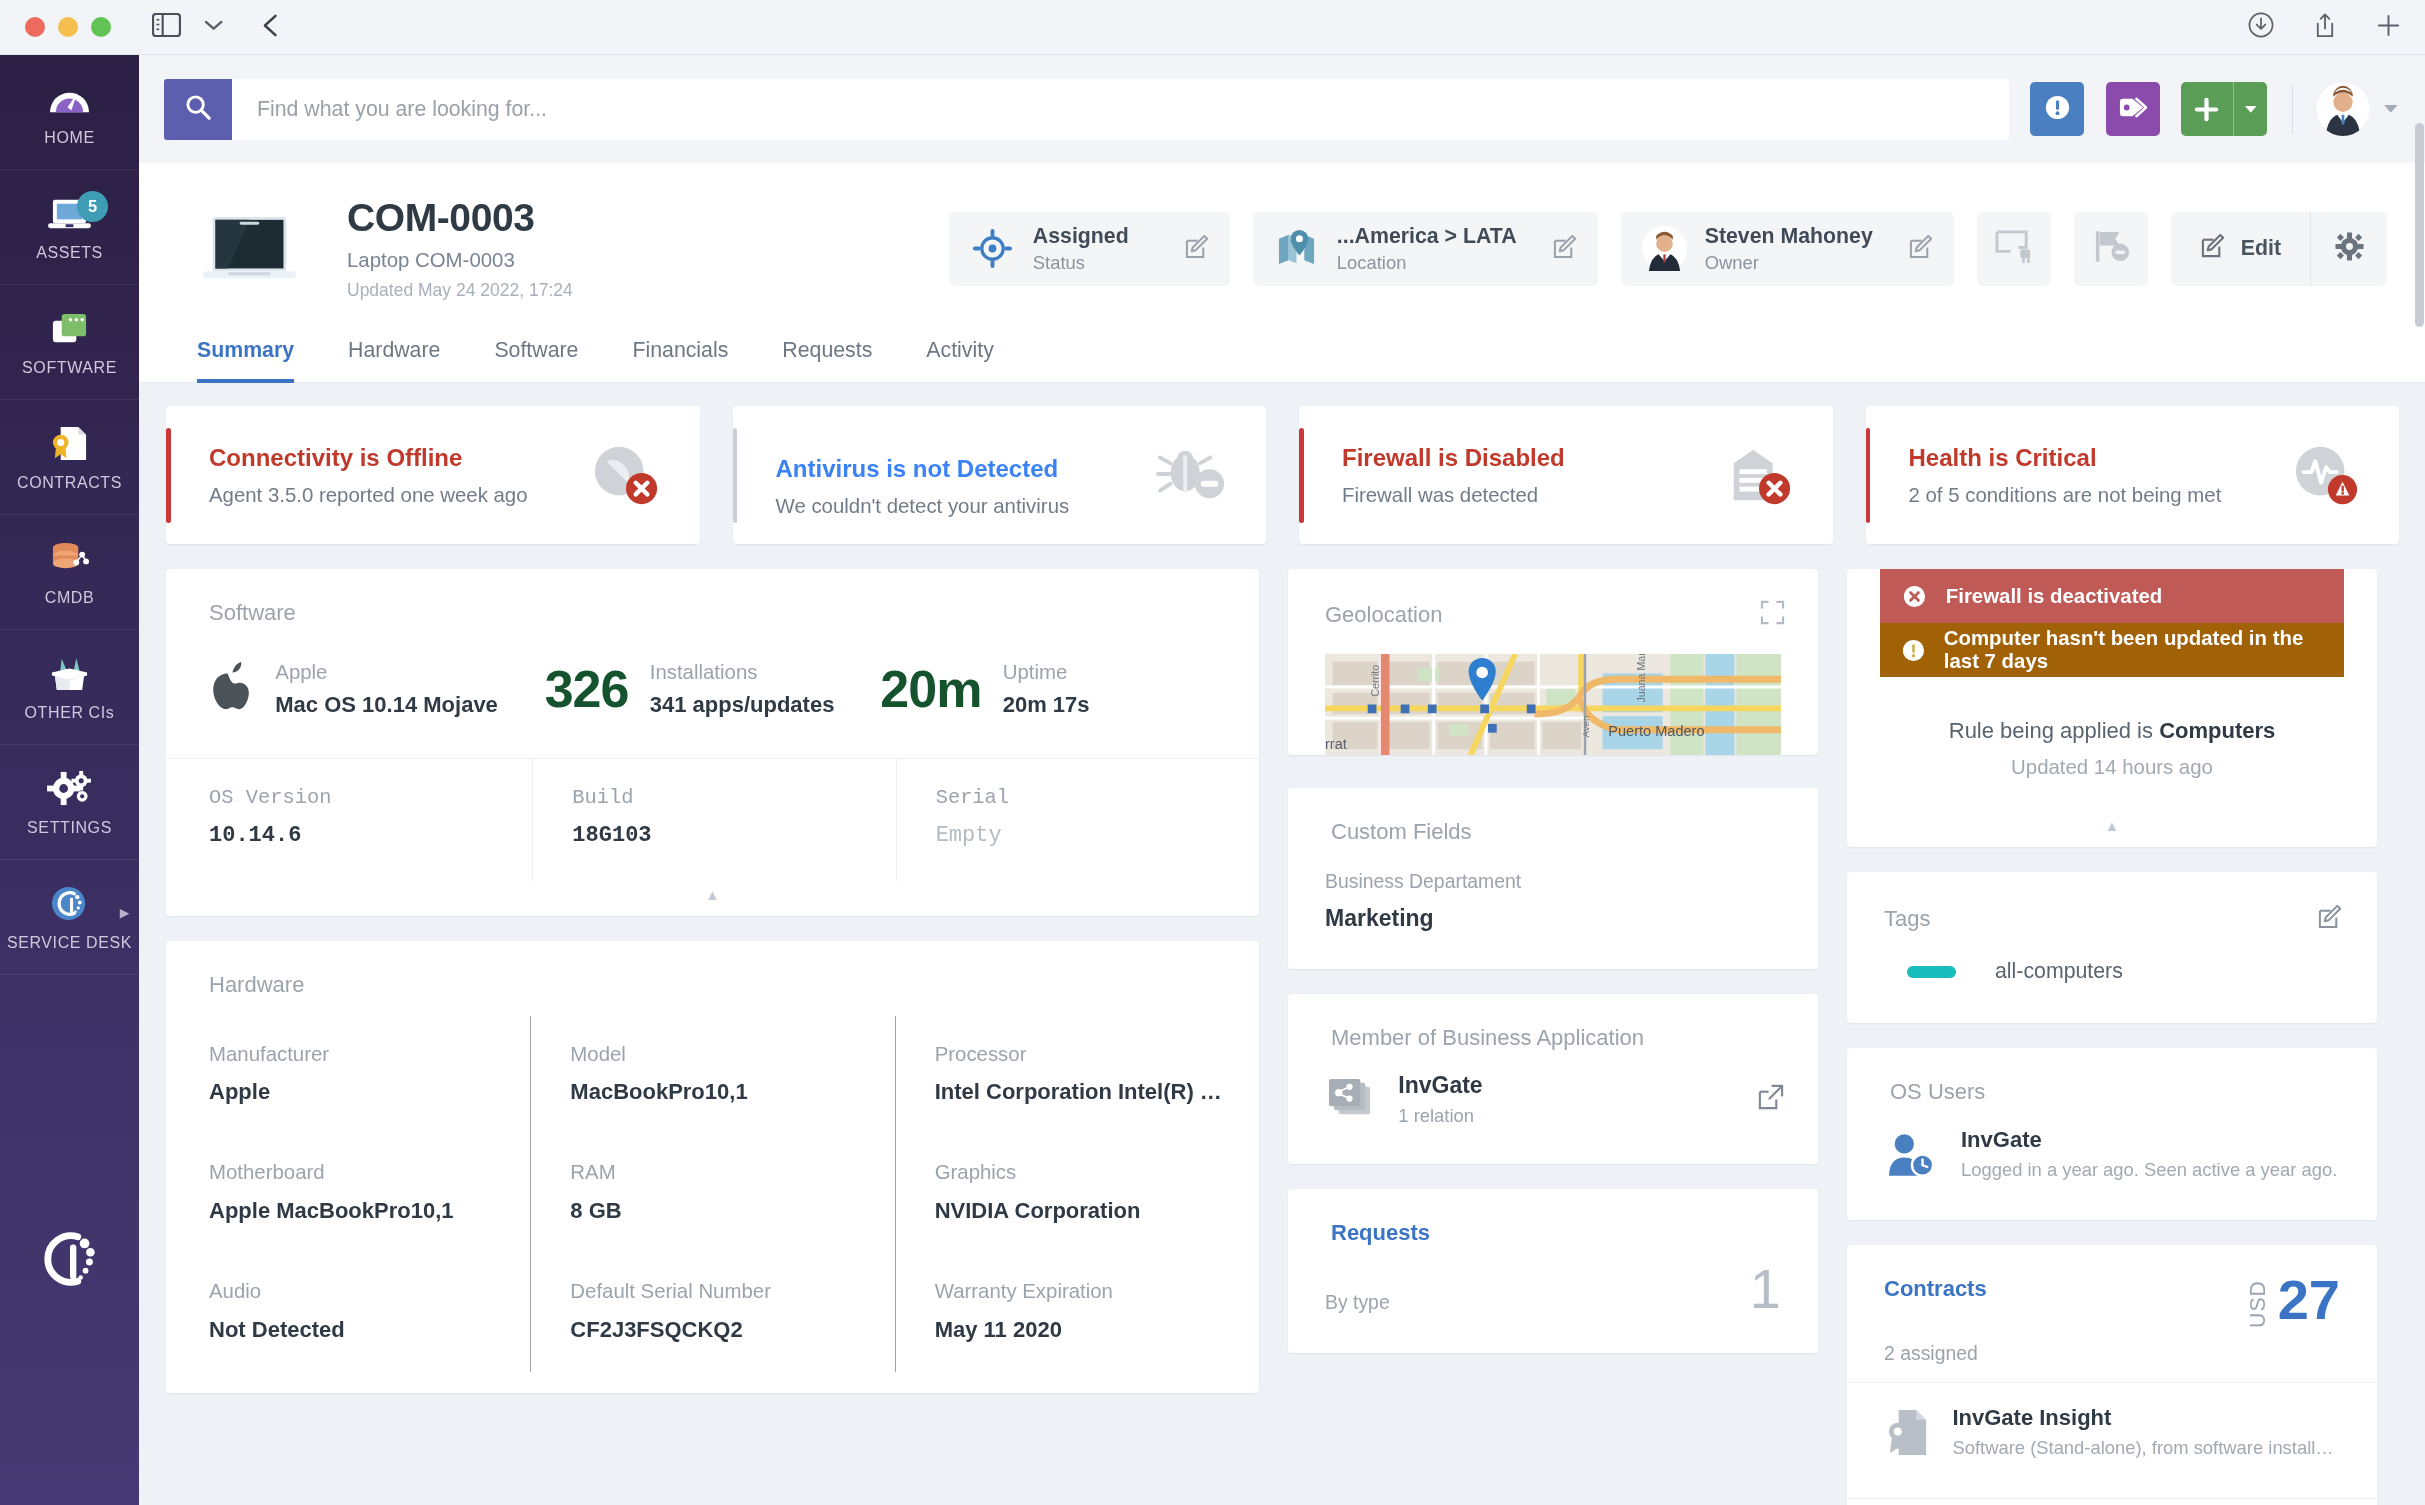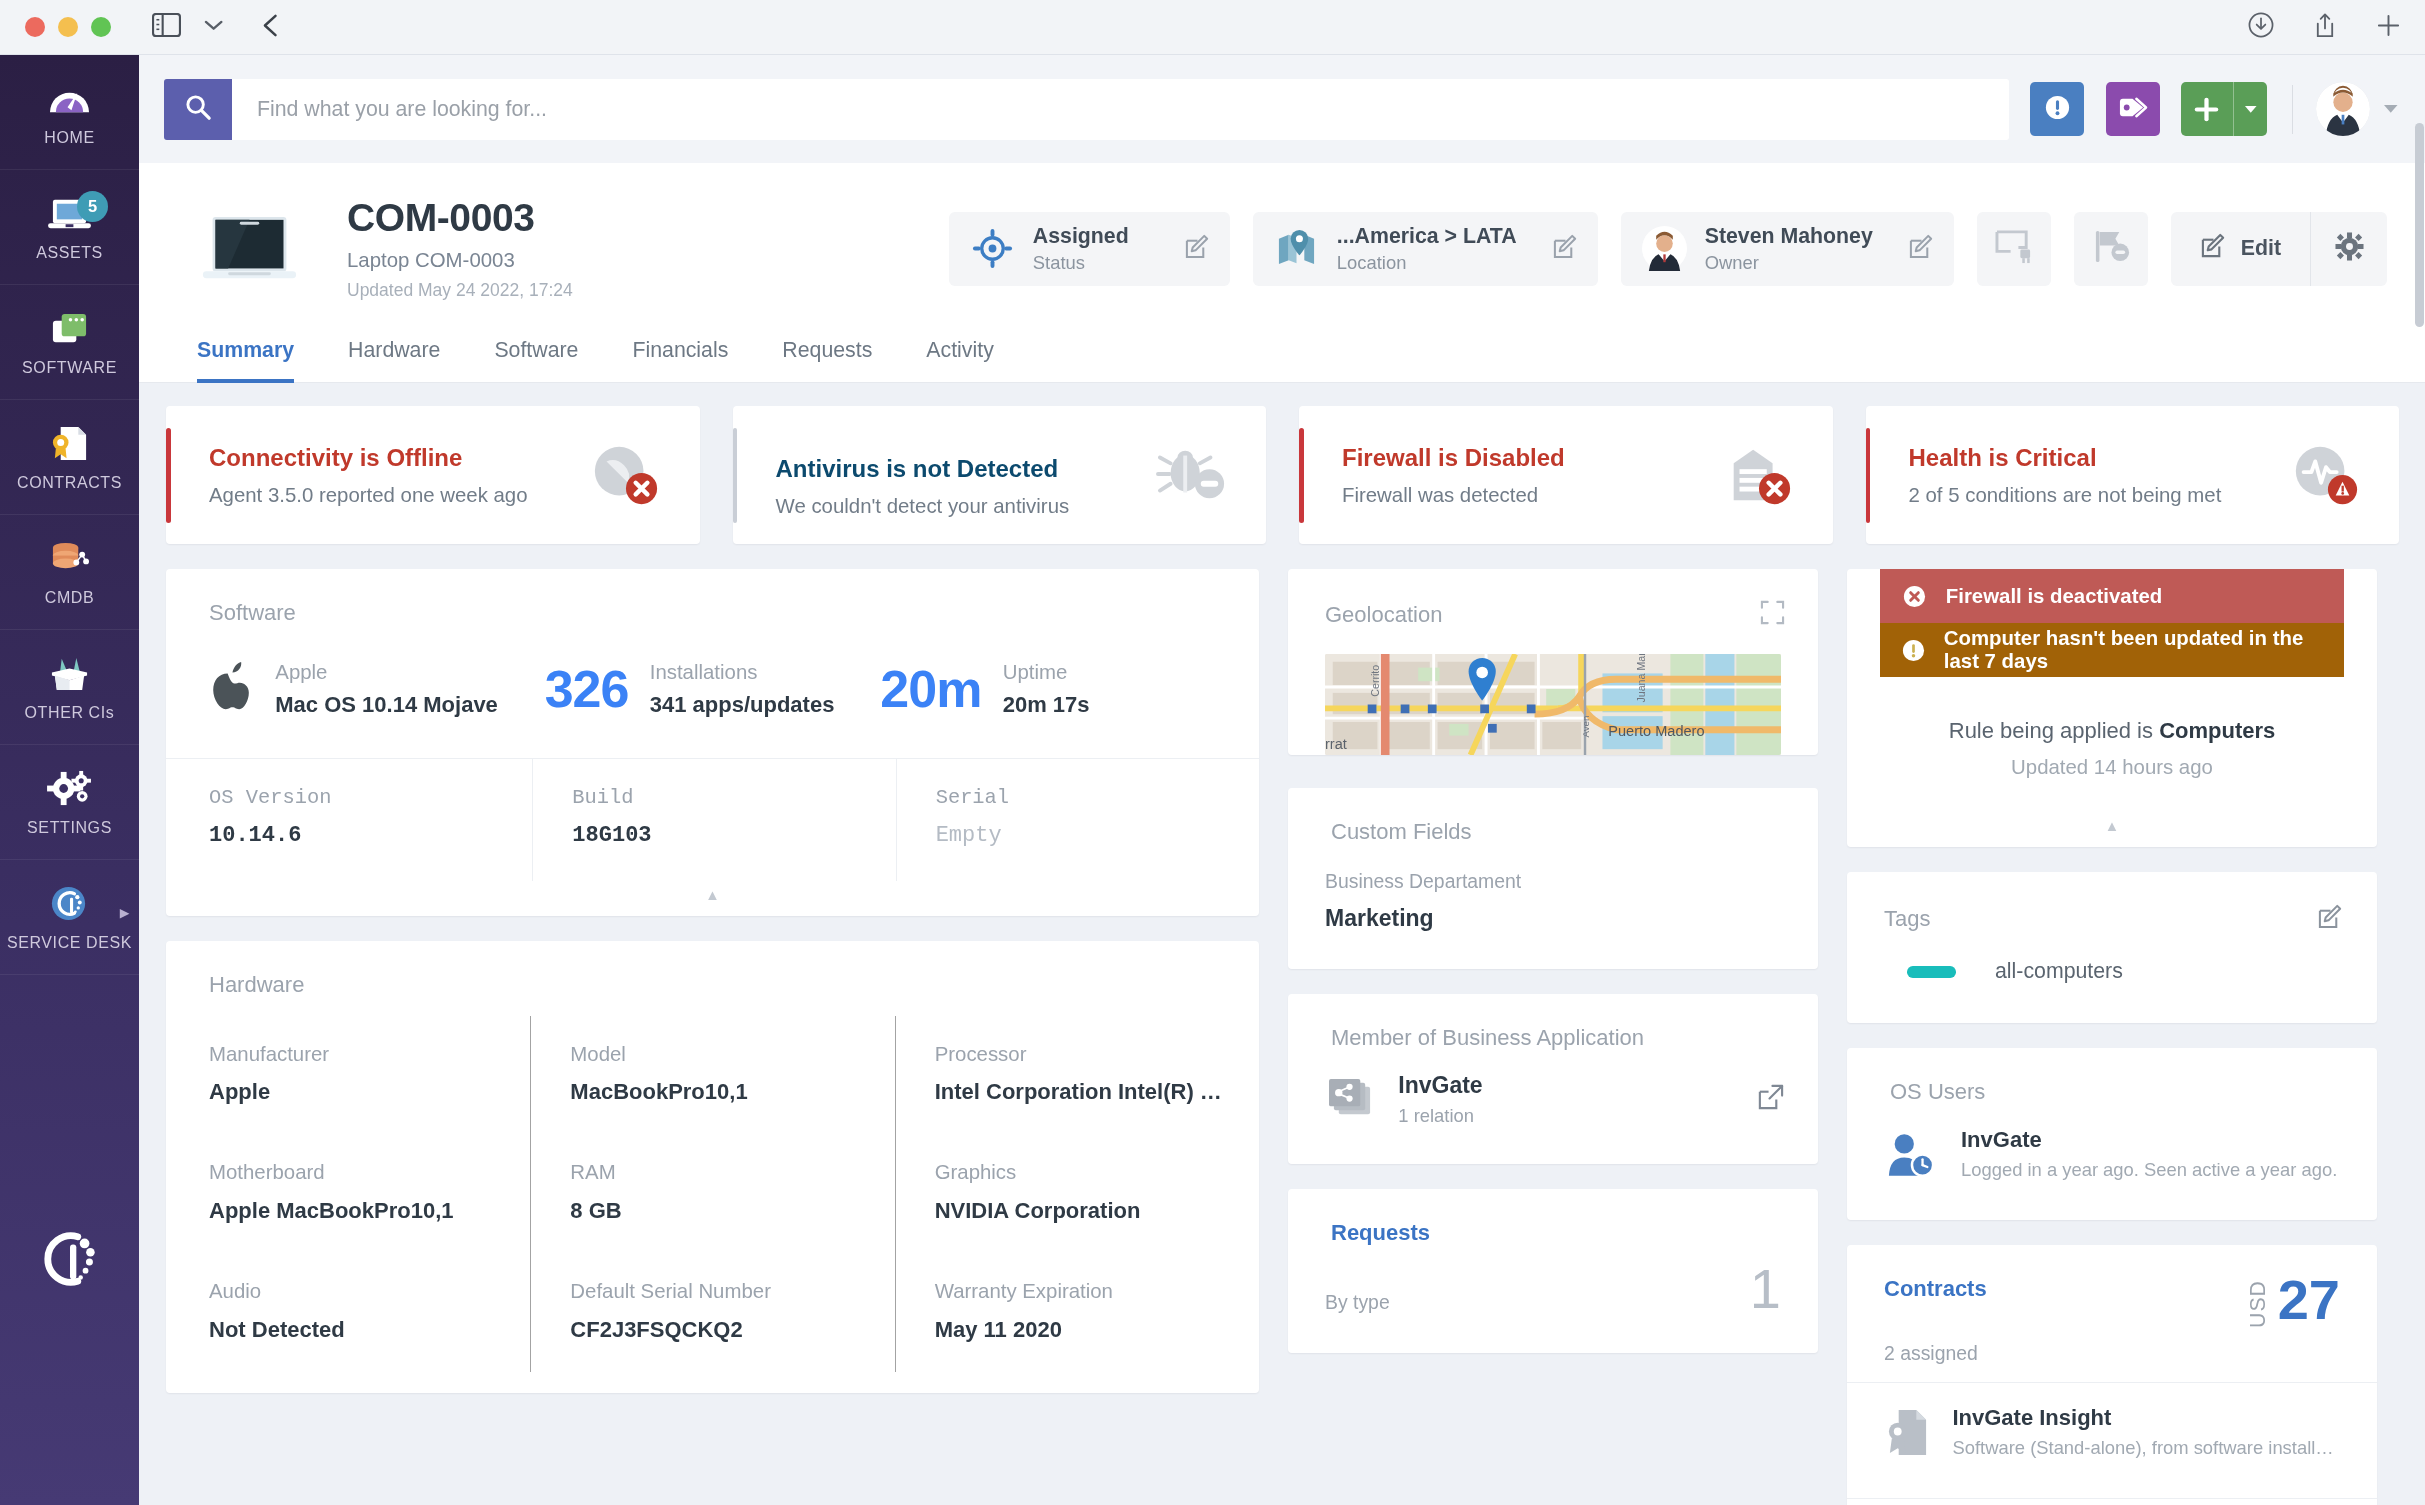--- a/index.html
+++ b/index.html
@@ -133,40 +133,40 @@
     flex:1; background:#fff;border-radius:3.9px;height:138px;display:flex;align-items:center;
     padding:0 33px 0 43px; position:relative; box-shadow:0 1px 1.9px rgba(16,24,40,.06);
   }
   .statuscard:before{
     content:"";position:absolute;left:0;top:21.3px;bottom:21.3px;width:4.9px;border-radius:2.9px;
   }
   .statuscard.red:before{ background:#c9373b; }
   .statuscard.grey:before{ background:#c9ced6; }
   .sc-txt h3{ font-size:24px;font-weight:700; margin-bottom:11.6px; }
   .statuscard.red .sc-txt h3{ color:#c0392b; }
-  .statuscard.grey .sc-txt h3{ color:#0c4a6e;margin-top:22px; }
+  .statuscard.grey .sc-txt h3{ color:#3b82f6;margin-top:22px; }
   .sc-txt p{ font-size:20.4px;color:#717c88; }
   .sc-ic{ margin-left:auto; width:83px;height:83px;display:flex;align-items:center;justify-content:center;}
 
   .cols{ display:flex; gap:29px; align-items:flex-start; }
   .col-left{ width:1093px; }
   .col-mid{ width:530px; }
   .col-right{ width:530px; }
 
   .card{
     background:#fff;border-radius:3.9px;margin-bottom:25px;
     box-shadow:0 1px 1.9px rgba(16,24,40,.06);
   }
   .card-title{ font-size:22px;color:#9ba3ad;padding:31px 43px 0 43px; }
   .card-title.blue{ color:#3b74c4;font-weight:700; }
 
   
   .sw-top{ display:flex; padding:33px 43px 39px 43px; }
   .sw-item{ display:flex; align-items:center; gap:21.3px; width:359px; }
-  .sw-bigtxt{ font-size:52px;font-weight:700;color:#3b82f6;letter-spacing:-1px; }
+  .sw-bigtxt{ font-size:52px;font-weight:700;color:#14532d;letter-spacing:-1px; }
   .sw-lbl{ font-size:20.4px;color:#9ba3ad;margin-bottom:8.7px; }
   .sw-val{ font-size:22px;font-weight:700;color:#2f3a45; }
   .sw-fields{ display:flex; border-top:1px solid #eceff3;font-family:Liberation Mono, monospace; }
   .fld{ flex:1; padding:27px 0 33px 39px; border-left:1px solid #eceff3; }
   .fld:first-child{ border-left:none; padding-left:43px; }
   .fld .k{ font-size:20.4px;color:#9ba3ad;margin-bottom:13.6px; }
   .fld .v{ font-size:22px;font-weight:700;color:#2f3a45; }
   .fld .v.empty{ color:#b4bbc4;font-weight:400;font-style:normal; }
   .collapse{ text-align:center;padding:5.8px 0 13.6px;color:#c3c9d1;font-size:14.6px; }
 

